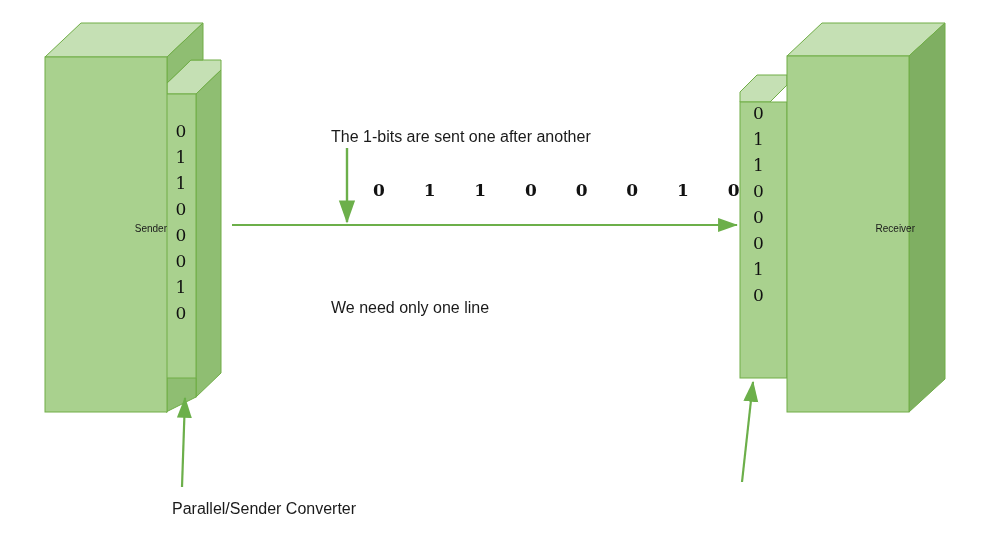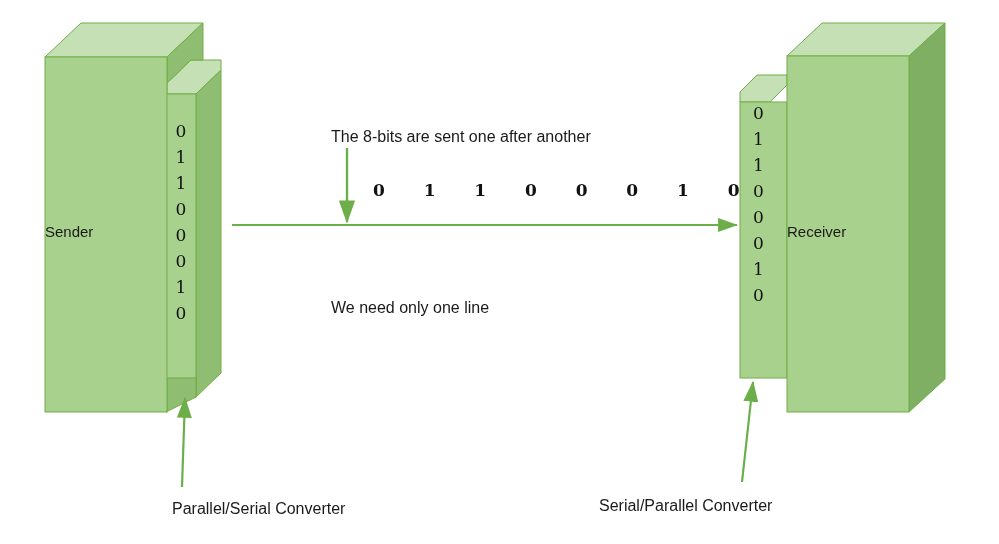--- a/index.html
+++ b/index.html
@@ -24,22 +24,22 @@
   }
   .txt {
     position: absolute;
     color: #1a1a1a;
     white-space: pre;
     line-height: 1;
   }
   .sans { font-family: "Liberation Sans", sans-serif; }
 
   .box-label {
-    font-size: 15px;
-    text-align: left;
+    font-size: 10px;
+    text-align: right;
   }
   .bit-col {
     position: absolute;
     display: flex;
     flex-direction: column;
     align-items: center;
   }
   .bit-col .bit {
     font-family: "DejaVu Serif", serif;
     font-size: 17px;
@@ -135,23 +135,22 @@
     <span class="bit">0</span>
     <span class="bit">1</span>
     <span class="bit">1</span>
     <span class="bit">0</span>
     <span class="bit">0</span>
     <span class="bit">0</span>
     <span class="bit">1</span>
     <span class="bit">0</span>
   </div>
 
-  <div class="txt sans caption" style="left:331px; top:129px;">The 8-bits are sent one after another</div>
+  <div class="txt sans caption" style="left:331px; top:129px;">The 1-bits are sent one after another</div>
 
   <div class="txt serial-bits" style="left:373px; top:182px; letter-spacing:9px;">0  1  1  0  0  0  1  0</div>
 
   <div class="txt sans caption" style="left:331px; top:300px;">We need only one line</div>
 
-  <div class="txt sans caption" style="left:172px; top:501px;">Parallel/Serial Converter</div>
+  <div class="txt sans caption" style="left:172px; top:501px;">Parallel/Sender Converter</div>
 
-  <div class="txt sans caption" style="left:599px; top:498px;">Serial/Parallel Converter</div>
 
 </div>
 
 </body></html>

